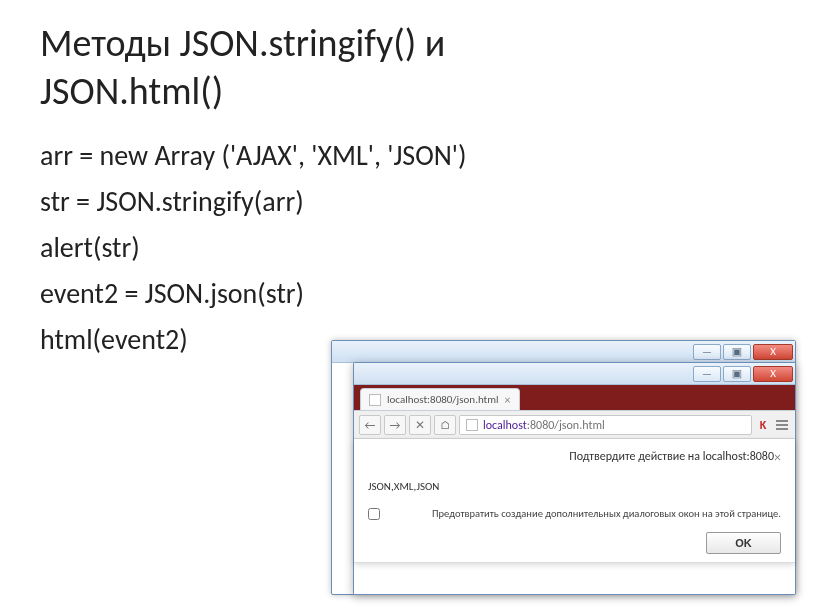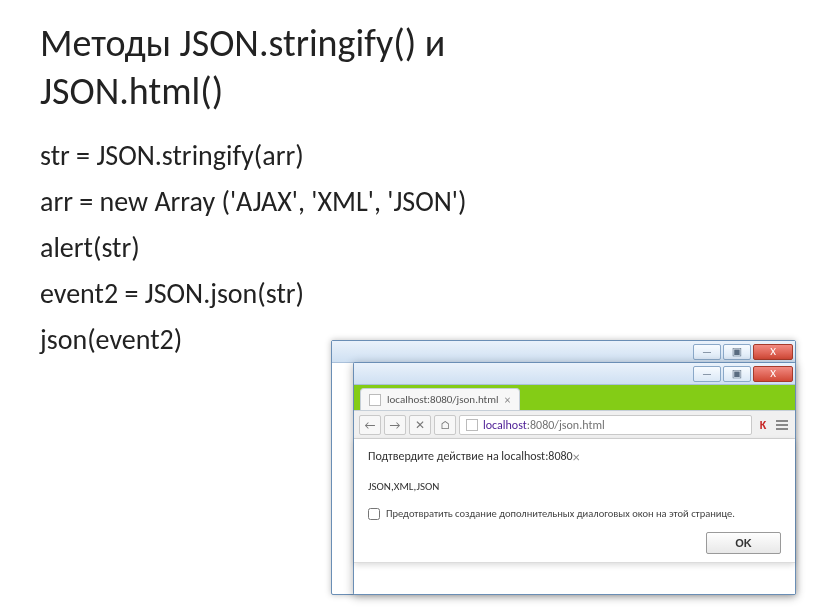--- a/index.html
+++ b/index.html
@@ -76,21 +76,21 @@
       width: 443px; height: 233px;
       background: #fff;
       border: 1px solid #6a8eb5;
       border-radius: 2px;
       box-shadow: 0 2px 10px rgba(0,0,0,0.3);
       display: flex;
       flex-direction: column;
     }
     .tabbar {
       height: 26px;
-      background: #84cc16;
+      background: #7f1d1d;
       display: flex;
       align-items: flex-end;
       padding-left: 6px;
       border-bottom: 1px solid #c6cfd8;
     }
     .tab {
       height: 22px;
       background: #f7f7f7;
       border: 1px solid #c6cfd8;
       border-bottom: none;
@@ -180,21 +180,21 @@
     .dialog {
       position: absolute;
       left: 0; top: 0; right: 0;
       background: #fff;
       border-bottom: 1px solid #dcdcdc;
       padding: 10px 14px 8px;
       box-shadow: 0 2px 6px rgba(0,0,0,0.15);
     }
     .dialog-title-row {
       display: flex;
-      justify-content: flex-start;
+      justify-content: flex-end;
       align-items: flex-start;
     }
     .dialog-title {
       font-size: 12px;
       color: #333;
     }
     .dialog-close {
       font-size: 14px;
       color: #888;
       cursor: pointer;
@@ -204,20 +204,21 @@
       color: #333;
       margin: 14px 0 14px;
     }
     .checkbox-row {
       display: flex;
       align-items: center;
       gap: 6px;
       font-size: 10.5px;
       color: #444;
       margin-bottom: 12px;
+      justify-content: space-between;
     }
     .checkbox-row input[type="checkbox"] {
       width: 12px; height: 12px;
     }
     .dialog-buttons {
       display: flex;
       justify-content: flex-end;
     }
     .ok-btn {
       width: 75px;
@@ -233,25 +234,25 @@
   </style>
 </head>
 <body>
 
 <h1 class="slide-title">
   <span>Методы JSON.stringify() и</span><br>
   <span>JSON.html()</span>
 </h1>
 
 <div class="slide-body">
+  <div class="codeline">arr = new Array ('AJAX', 'XML', 'JSON')</div>
   <div class="codeline">str = JSON.stringify(arr)</div>
-  <div class="codeline">arr = new Array ('AJAX', 'XML', 'JSON')</div>
   <div class="codeline">alert(str)</div>
   <div class="codeline">event2 = JSON.json(str)</div>
-  <div class="codeline">json(event2)</div>
+  <div class="codeline">html(event2)</div>
 </div>
 
 <div class="window-stack">
 
   <div class="win-frame">
     <div class="titlebar">
       <div class="win-btn">—</div>
       <div class="win-btn">▣</div>
       <div class="win-btn close">X</div>
     </div>

